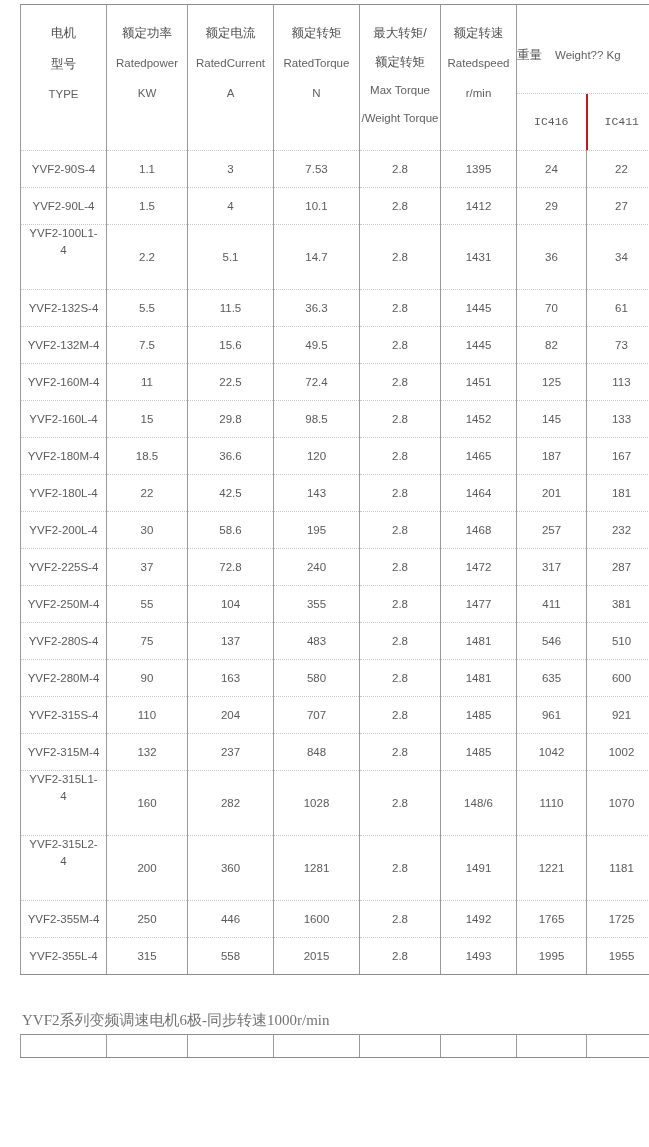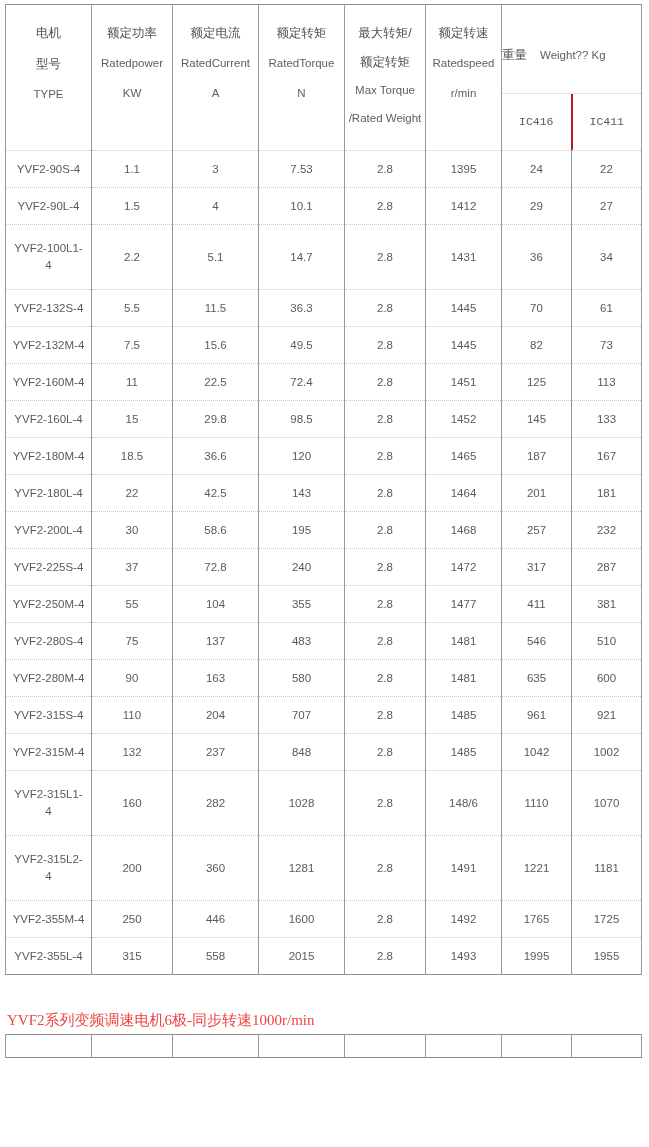--- a/index.html
+++ b/index.html
@@ -14,21 +14,21 @@
     overflow: hidden;
     font-family: "Liberation Sans", "DejaVu Sans", sans-serif;
     color: #595959;
   }
 
   .page {
     position: relative;
     width: 649px;
     height: 1147px;
     box-sizing: border-box;
-    padding: 4px 5px 0 5px;
+    padding: 4px 5px 0 20px;
   }
 
   table.spec {
     width: 636px;
     border-collapse: collapse;
     table-layout: fixed;
     border-top: 1px solid #8c8c8c;
     border-left: 1px solid #8c8c8c;
     border-right: 1px solid #8c8c8c;
   }
@@ -121,21 +121,21 @@
     border-bottom: 1px solid #8c8c8c;
   }
 
   .type-cell {
     white-space: normal;
     line-height: 1.5;
   }
   .type-wrap-2 {
     display: flex;
     flex-direction: column;
-    justify-content: center;
+    justify-content: flex-start;
     height: 64px;
   }
 
   
   .caption {
     margin: 5px 0 4px 2px;
     font-family: "Liberation Serif", "DejaVu Serif", serif;
     font-size: 15px;
     color: #d81217;
     white-space: nowrap;
@@ -207,21 +207,21 @@
             <span class="hdr-line en">RatedTorque</span>
             <span class="hdr-line en">N</span>
           </div>
         </th>
 
         <th>
           <div class="hdr-stack" style="gap:11px;">
             <span class="hdr-line cn">最大转矩/</span>
             <span class="hdr-line cn">额定转矩</span>
             <span class="hdr-line en">Max Torque</span>
-            <span class="hdr-line en">/Rated Weight</span>
+            <span class="hdr-line en">/Weight Torque</span>
           </div>
         </th>
 
         <th>
           <div class="hdr-stack">
             <span class="hdr-line cn">额定转速</span>
             <span class="hdr-line en">Ratedspeed</span>
             <span class="hdr-line en">r/min</span>
           </div>
         </th>
@@ -454,21 +454,21 @@
           <td>558</td>
           <td>2015</td>
           <td>2.8</td>
           <td>1493</td>
           <td>1995</td>
           <td>1955</td>
         </tr>
       </tbody>
   </table>
 
-  <div class="caption" style="color: #ef4444; margin-top: 36px;">YVF2系列变频调速电机6极-同步转速1000r/min</div>
+  <div class="caption" style="color: #737373; margin-top: 36px;">YVF2系列变频调速电机6极-同步转速1000r/min</div>
 
   <table class="next-stub">
     <colgroup>
       <col style="width:86px">
         <col style="width:81px">
         <col style="width:86px">
       <col style="width:86px">
         <col style="width:81px">
         <col style="width:76px">
       <col style="width:70px">

